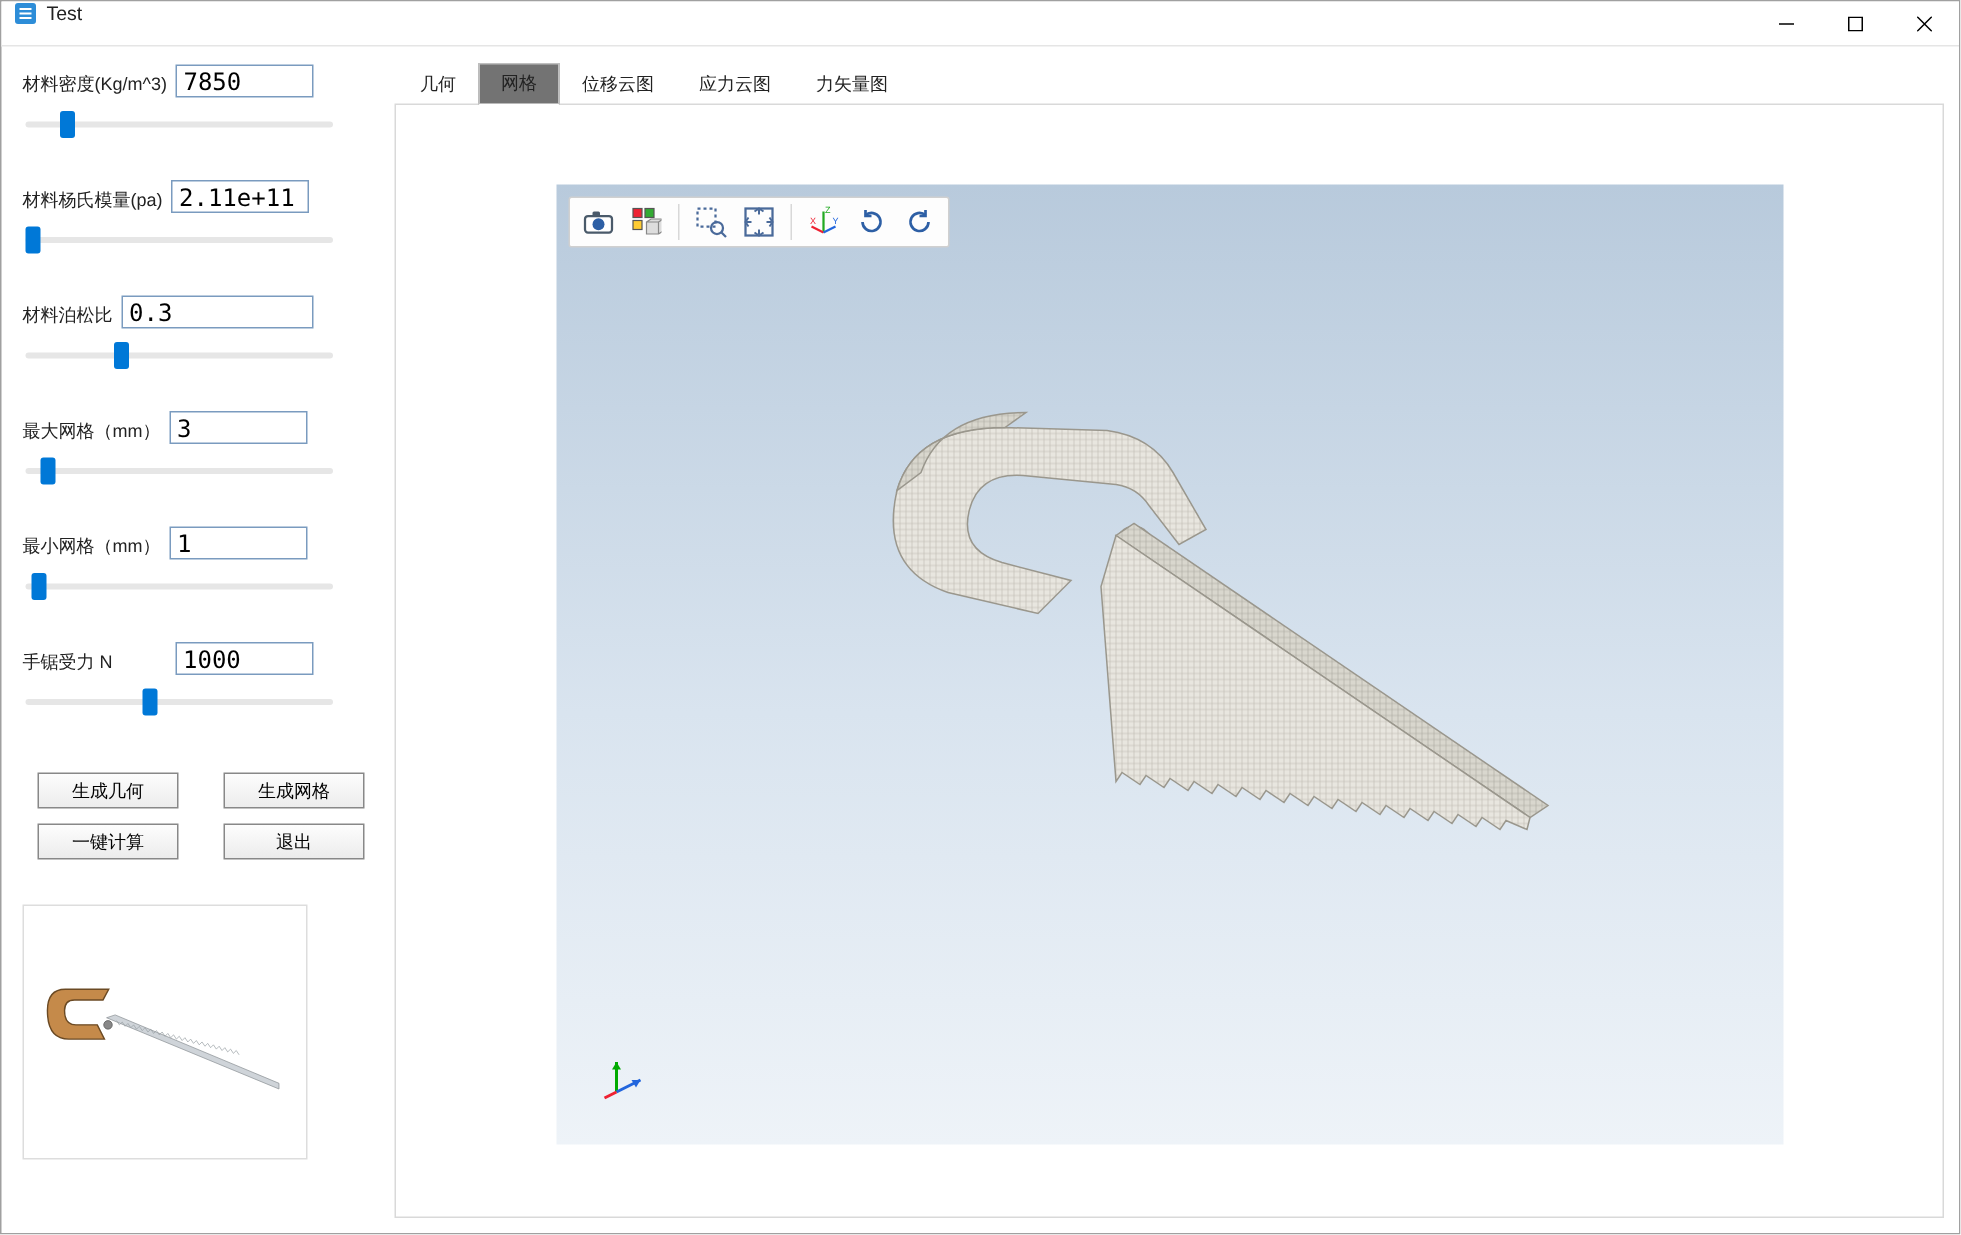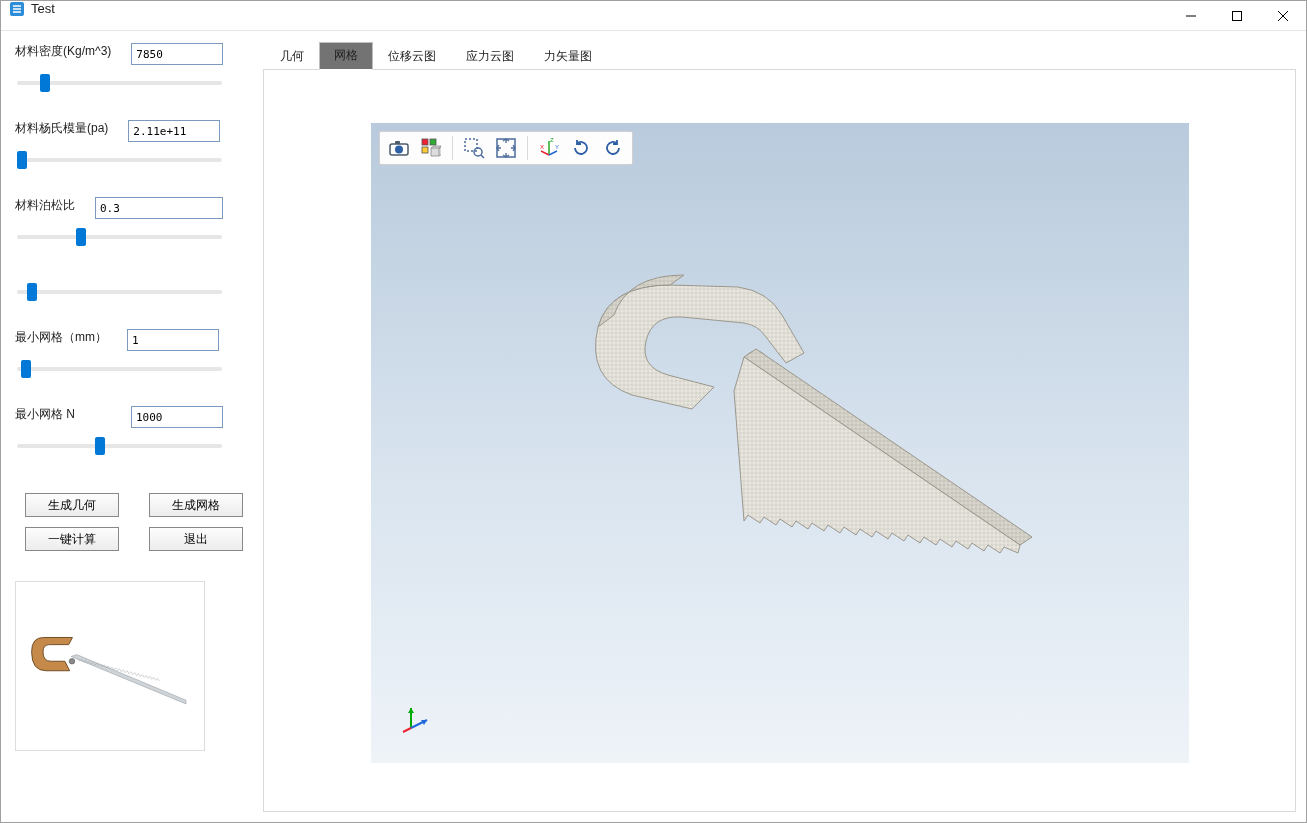--- a/index.html
+++ b/index.html
@@ -9,23 +9,23 @@
   .titlebar{height:30px;display:flex;align-items:flex-start;background:#fff;border-bottom:1px solid #e5e5e5}
   .titlebar .icon{width:16px;height:16px;margin:0 6px 0 8px;display:inline-flex;align-items:center;justify-content:center}
   .titlebar .title{flex:0 0 auto;font-size:13px}
   .titlebar .spacer{flex:1}
   .titlebar .winbtn{width:46px;height:30px;display:flex;align-items:center;justify-content:center;font-size:14px;color:#333}
   
   .client{flex:1;display:flex;padding:12px 10px 10px 14px;gap:10px}
   
   .left{width:238px;display:flex;flex-direction:column;gap:0}
   .param{margin-bottom:24px}
-  .param .row{display:flex;align-items:flex-start;gap:20px}
+  .param .row{display:flex;align-items:flex-end;gap:6px}
   .param label{white-space:nowrap;font-size:12px}
-  .param input[type=text]{border:1px solid #7a9bbf;height:22px;padding:0 4px;font-family:Consolas,monospace;font-size:11px;width:92px;background:#fff}
+  .param input[type=text]{border:1px solid #7a9bbf;height:22px;padding:0 4px;font-family:Consolas,monospace;font-size:16px;width:92px;background:#fff}
   .slider-wrap{margin-top:6px}
   input[type=range]{-webkit-appearance:none;width:205px;height:20px;background:transparent}
   input[type=range]::-webkit-slider-runnable-track{height:4px;background:#e6e6e6;border-radius:2px}
   input[type=range]::-webkit-slider-thumb{-webkit-appearance:none;height:18px;width:10px;background:#0078d7;border-radius:2px;margin-top:-7px}
   input[type=range]::-moz-range-track{height:4px;background:#e6e6e6;border-radius:2px}
   input[type=range]::-moz-range-thumb{height:18px;width:10px;background:#0078d7;border:none;border-radius:2px}
   .btns{display:grid;grid-template-columns:1fr 1fr;gap:10px 30px;margin-top:10px;padding:0 10px}
   .btns button{border:1px solid #888;background:linear-gradient(#fdfdfd,#ececec);height:24px;font-size:12px;padding:0 6px;cursor:pointer}
   .preview{margin-top:30px;width:190px;height:170px;background:#fff;border:1px solid #ddd;display:flex;align-items:center;justify-content:center}
   
@@ -97,34 +97,38 @@
 
       <div class="param">
         <div class="row">
           <label>材料泊松比</label>
           <input type="text" style="width: 128px;" value="0.3">
         </div>
         <div class="slider-wrap"><input type="range" min="0" max="100" value="30" style=""></div>
       </div>
 
       <div class="param">
+        <div class="row">
+          <label>最大网格（mm）</label>
+          <input type="text" value="3" style="">
+        </div>
         <div class="slider-wrap"><input type="range" min="0" max="100" value="5" style=""></div>
       </div>
 
       <div class="param">
         <div class="row">
           <label>最小网格（mm）</label>
           <input type="text" value="1" style="">
         </div>
         <div class="slider-wrap"><input type="range" min="0" max="100" value="2" style=""></div>
       </div>
 
       <div class="param">
         <div class="row">
-          <label>最小网格 N</label>
+          <label>手锯受力 N</label>
           <input type="text" style="margin-left: 36px;" value="1000">
         </div>
         <div class="slider-wrap"><input type="range" min="0" max="100" value="40" style=""></div>
       </div>
 
       <div class="btns">
         <button>生成几何</button>
         <button>生成网格</button>
         <button>一键计算</button>
         <button>退出</button>

